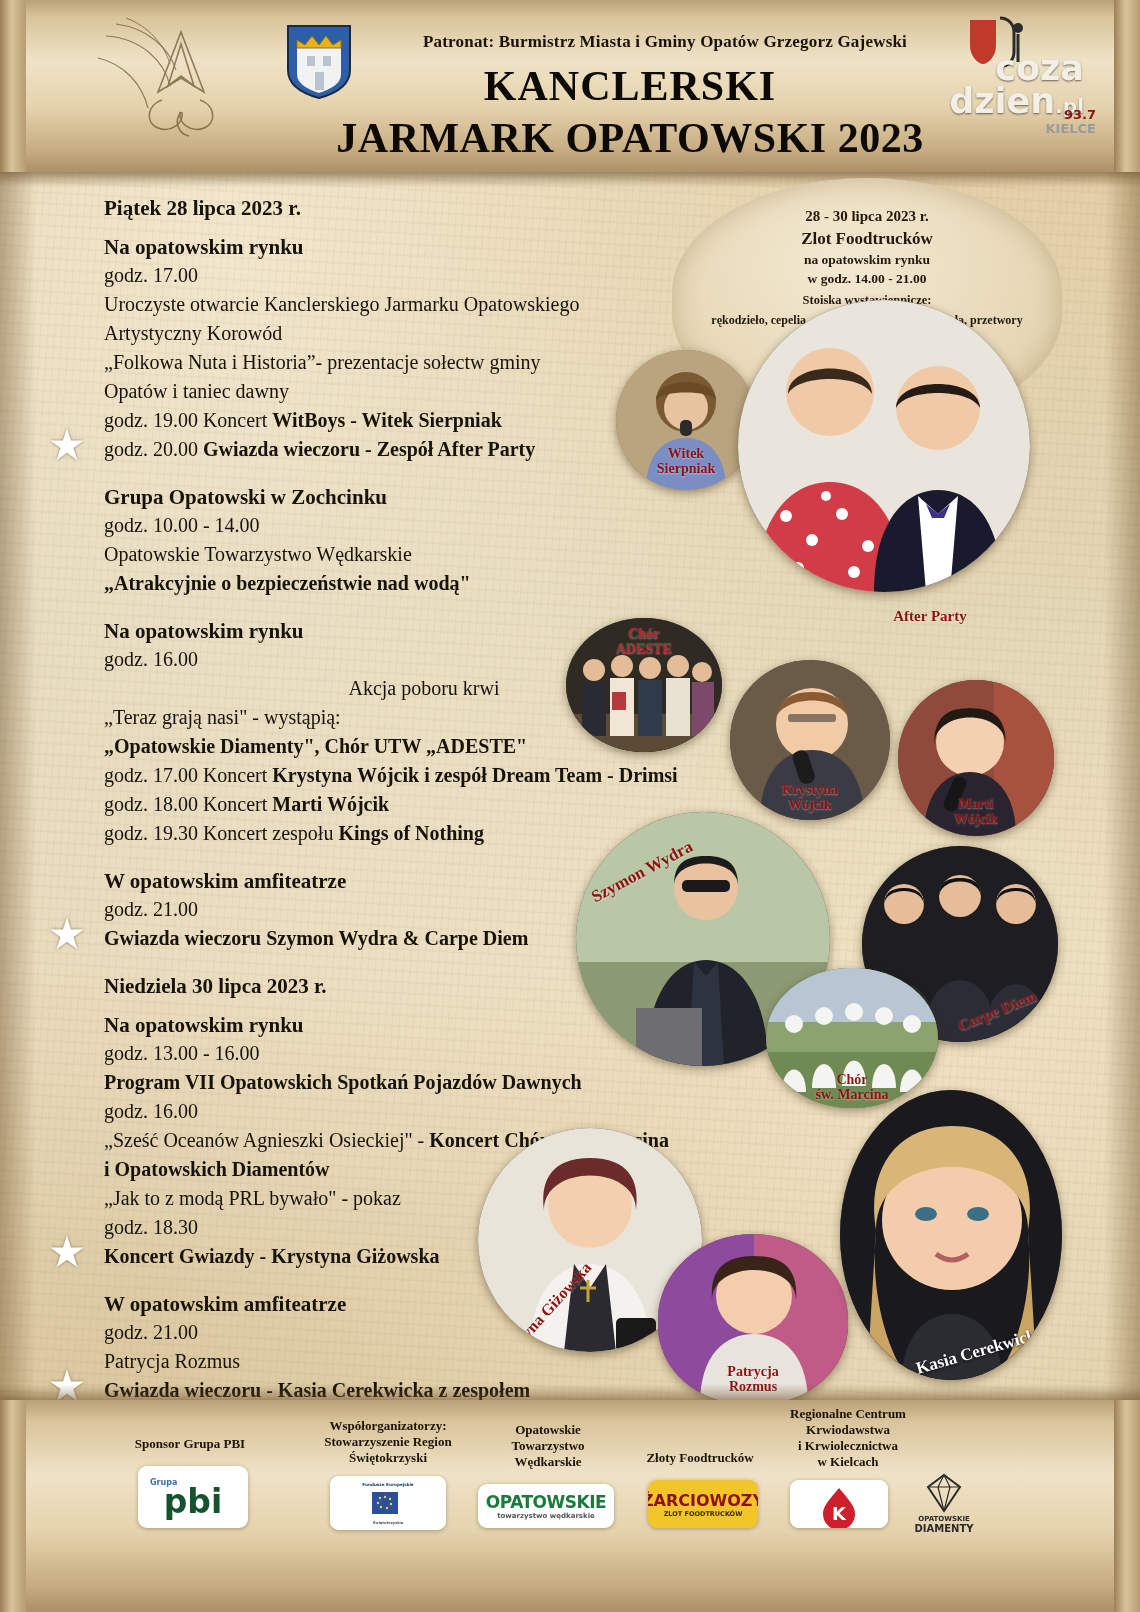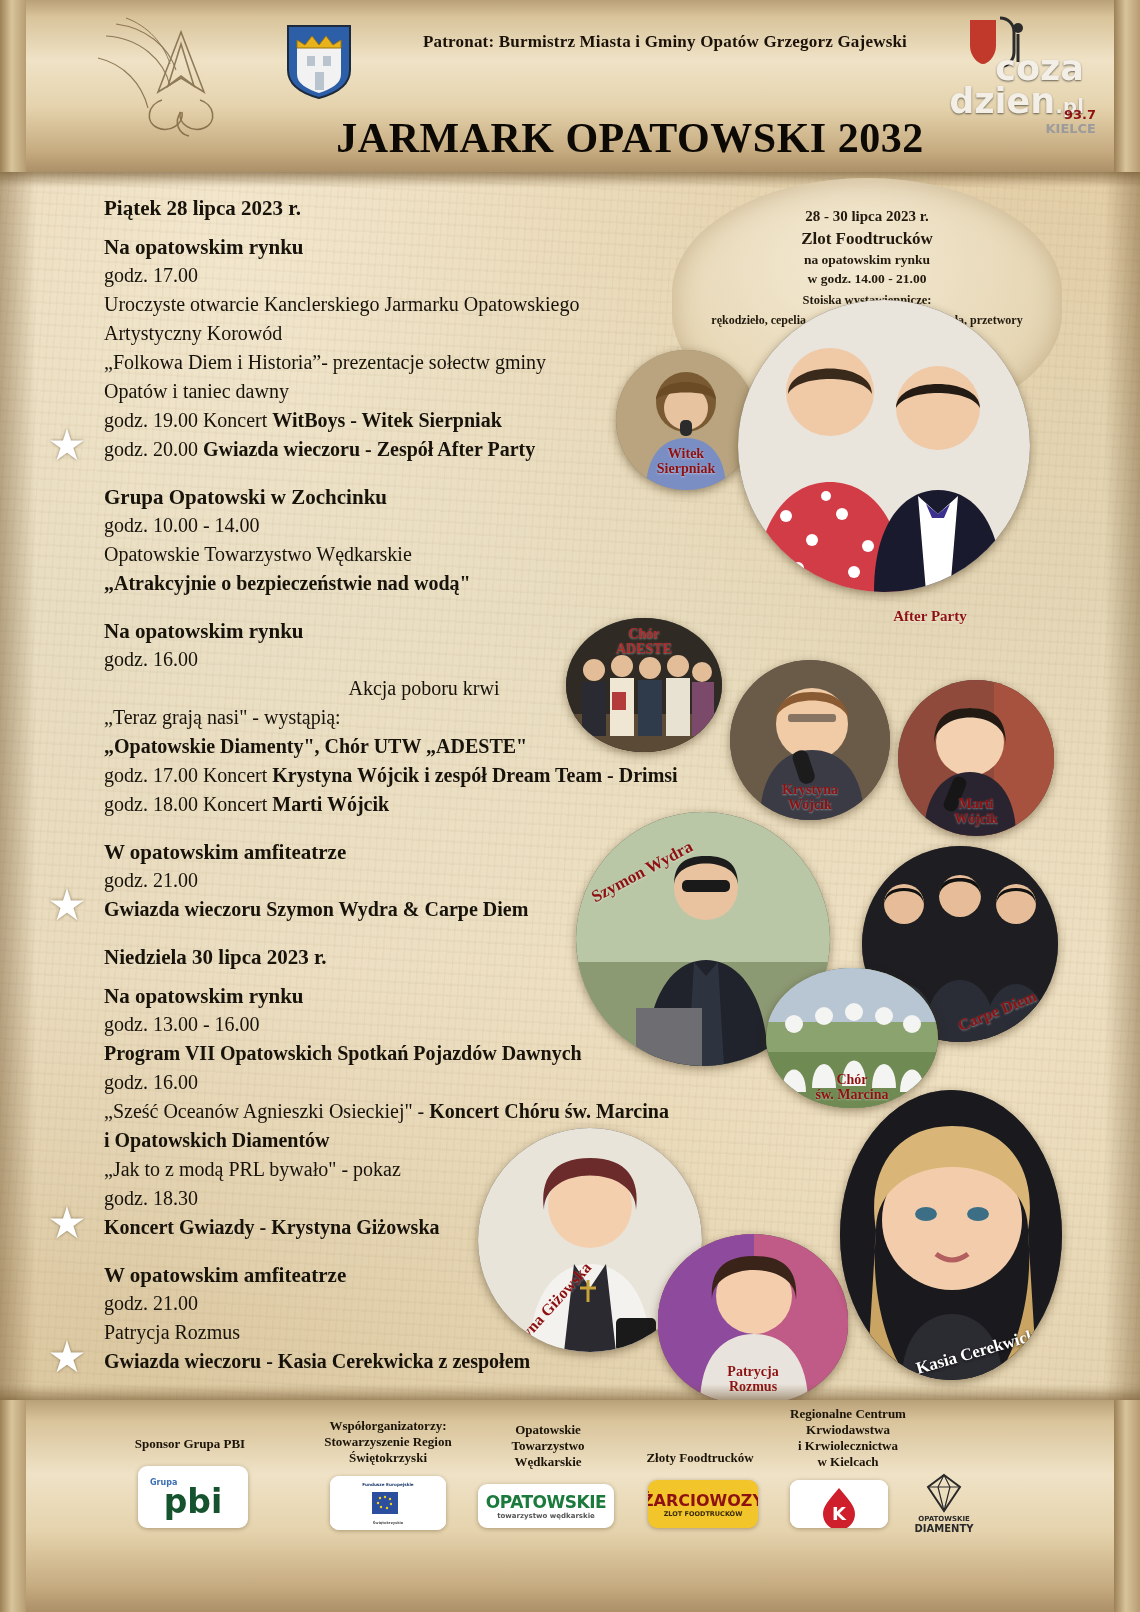--- a/index.html
+++ b/index.html
@@ -175,21 +175,22 @@
     <svg class="crest" viewBox="0 0 68 78">
       <path d="M3 4 h62 v44 c0 16 -16 24 -31 28 C19 72 3 64 3 48 Z" fill="#2d5fa8" stroke="#1d2a3c" stroke-width="2"></path>
       <path d="M12 26 h44 v26 c0 10 -10 15 -22 19 C22 67 12 62 12 52 Z" fill="#f2f2f2"></path>
       <path d="M12 26 v-8 l8 5 l7 -9 l7 9 l7 -9 l7 9 l8 -5 v8 Z" fill="#e8b21b" stroke="#9c7310" stroke-width="1"></path>
       <rect x="22" y="34" width="8" height="10" fill="#b9c4cf"></rect>
       <rect x="38" y="34" width="8" height="10" fill="#b9c4cf"></rect>
       <rect x="30" y="50" width="9" height="18" fill="#b9c4cf"></rect>
     </svg>
 
     <div class="patronat">Patronat: Burmistrz Miasta i Gminy Opatów Grzegorz Gajewski</div>
-    <div class="title2">JARMARK OPATOWSKI 2032</div>
+    <div class="title1">KANCLERSKI</div>
+    <div class="title2">JARMARK OPATOWSKI 2023</div>
 
     <svg class="logo-theatre" viewBox="0 0 64 56">
       <path d="M4 6 h26 v26 c0 10 -8 18 -13 18 C12 50 4 42 4 32 Z" fill="#c0392b"></path>
       <path d="M34 4 c8 0 14 6 14 14 v20 c0 8 -6 14 -12 14" fill="none" stroke="#2b2b2b" stroke-width="3"></path>
       <circle cx="52" cy="14" r="5" fill="#2b2b2b"></circle>
       <path d="M52 20 v28" stroke="#2b2b2b" stroke-width="3"></path>
     </svg>
 
     <div class="logo-coza">
       <span>coza</span><br>
@@ -214,39 +215,40 @@
     <div class="b5">dmuchańce, łódki, zjeżdżalnie, karuzele</div>
   </div>
 
   <div class="program" id="program">
       <div class="day">Piątek 28 lipca 2023 r.</div>
       <div class="blk">
         <div class="place">Na opatowskim rynku</div>
         <div class="line" style="position: relative;"><span>godz. 17.00</span></div>
         <div class="line" style="position: relative;"><span>Uroczyste otwarcie Kanclerskiego Jarmarku Opatowskiego</span></div>
         <div class="line" style="position: relative;"><span>Artystyczny Korowód</span></div>
-        <div class="line" style="position: relative;"><span>„Folkowa Diem i Historia”- prezentacje sołectw gminy</span></div>
+        <div class="line" style="position: relative;"><span>„Folkowa Nuta i Historia”- prezentacje sołectw gminy</span></div>
         <div class="line" style="position: relative;"><span>Opatów i taniec dawny</span></div>
         <div class="line" style="position: relative;"><span>godz. 19.00 Koncert </span><b>WitBoys - Witek Sierpniak</b></div>
         <div class="line" style="position: relative;"><span>godz. 20.00 </span><b>Gwiazda wieczoru - Zespół After Party</b><span class="star" style="left: -58px; top: -10px;">★</span></div>
       </div>
       <div class="blk">
         <div class="place">Grupa Opatowski w Zochcinku</div>
         <div class="line" style="position: relative;"><span>godz. 10.00 - 14.00</span></div>
         <div class="line" style="position: relative;"><span>Opatowskie Towarzystwo Wędkarskie</span></div>
         <div class="line" style="position: relative;"><b>„Atrakcyjnie o bezpieczeństwie nad wodą"</b></div>
       </div>
       <div class="blk">
         <div class="place">Na opatowskim rynku</div>
         <div class="line" style="position: relative;"><span>godz. 16.00</span></div>
         <div class="line" style="position: relative; text-align: center;"><span>Akcja poboru krwi</span></div>
         <div class="line" style="position: relative;"><span>„Teraz grają nasi" - wystąpią:</span></div>
         <div class="line" style="position: relative;"><b>„Opatowskie Diamenty", Chór UTW „ADESTE"</b></div>
         <div class="line" style="position: relative;"><span>godz. 17.00 Koncert </span><b>Krystyna Wójcik i zespół Dream Team - Drimsi</b></div>
         <div class="line" style="position: relative;"><span>godz. 18.00 Koncert </span><b>Marti Wójcik</b></div>
+        <div class="line" style="position: relative;"><span>godz. 19.30 Koncert zespołu </span><b>Kings of Nothing</b></div>
       </div>
       <div class="blk">
         <div class="place">W opatowskim amfiteatrze</div>
         <div class="line" style="position: relative;"><span>godz. 21.00</span></div>
         <div class="line" style="position: relative;"><b>Gwiazda wieczoru Szymon Wydra &amp; Carpe Diem</b><span class="star" style="left: -58px; top: -10px;">★</span></div>
       </div>
       <div class="day">Niedziela 30 lipca 2023 r.</div>
       <div class="blk">
         <div class="place">Na opatowskim rynku</div>
         <div class="line" style="position: relative;"><span>godz. 13.00 - 16.00</span></div>

